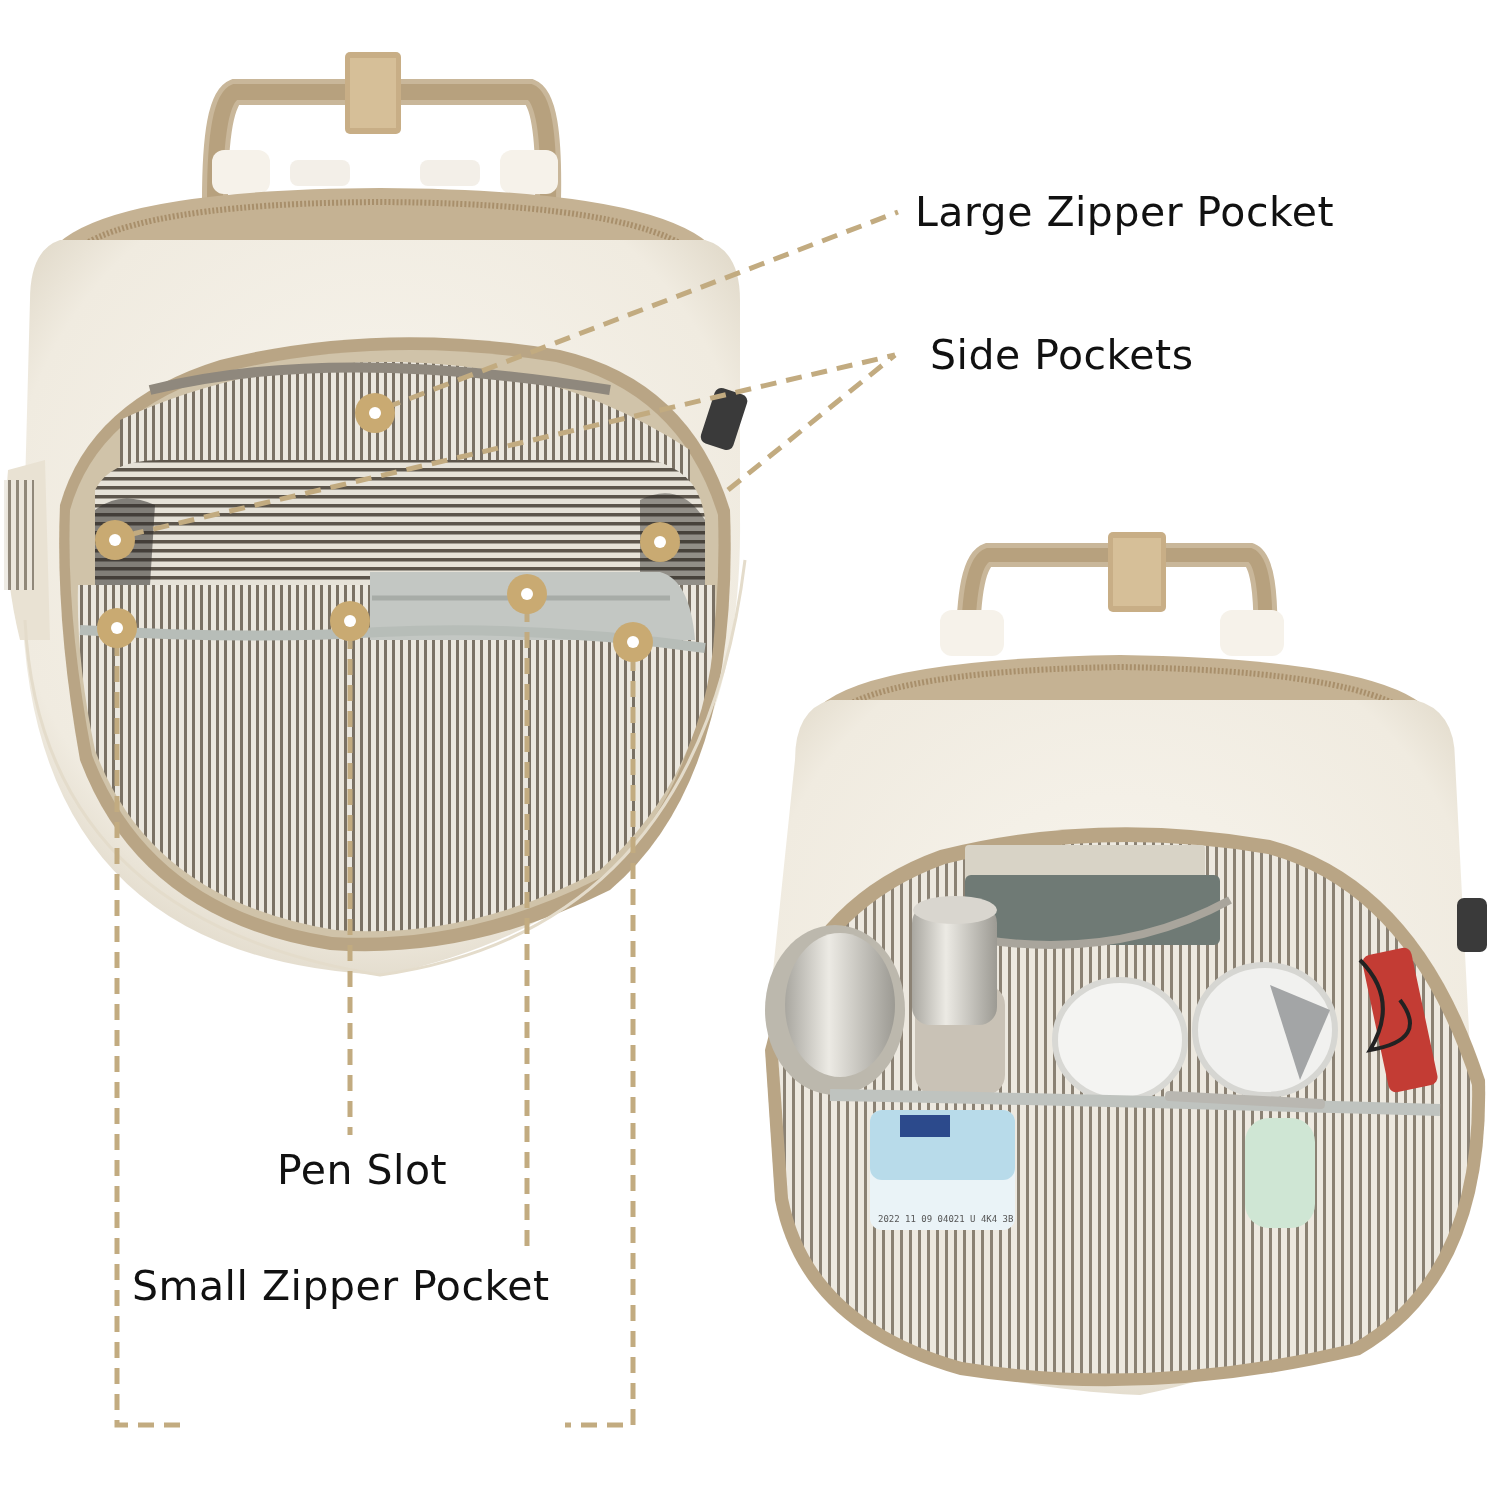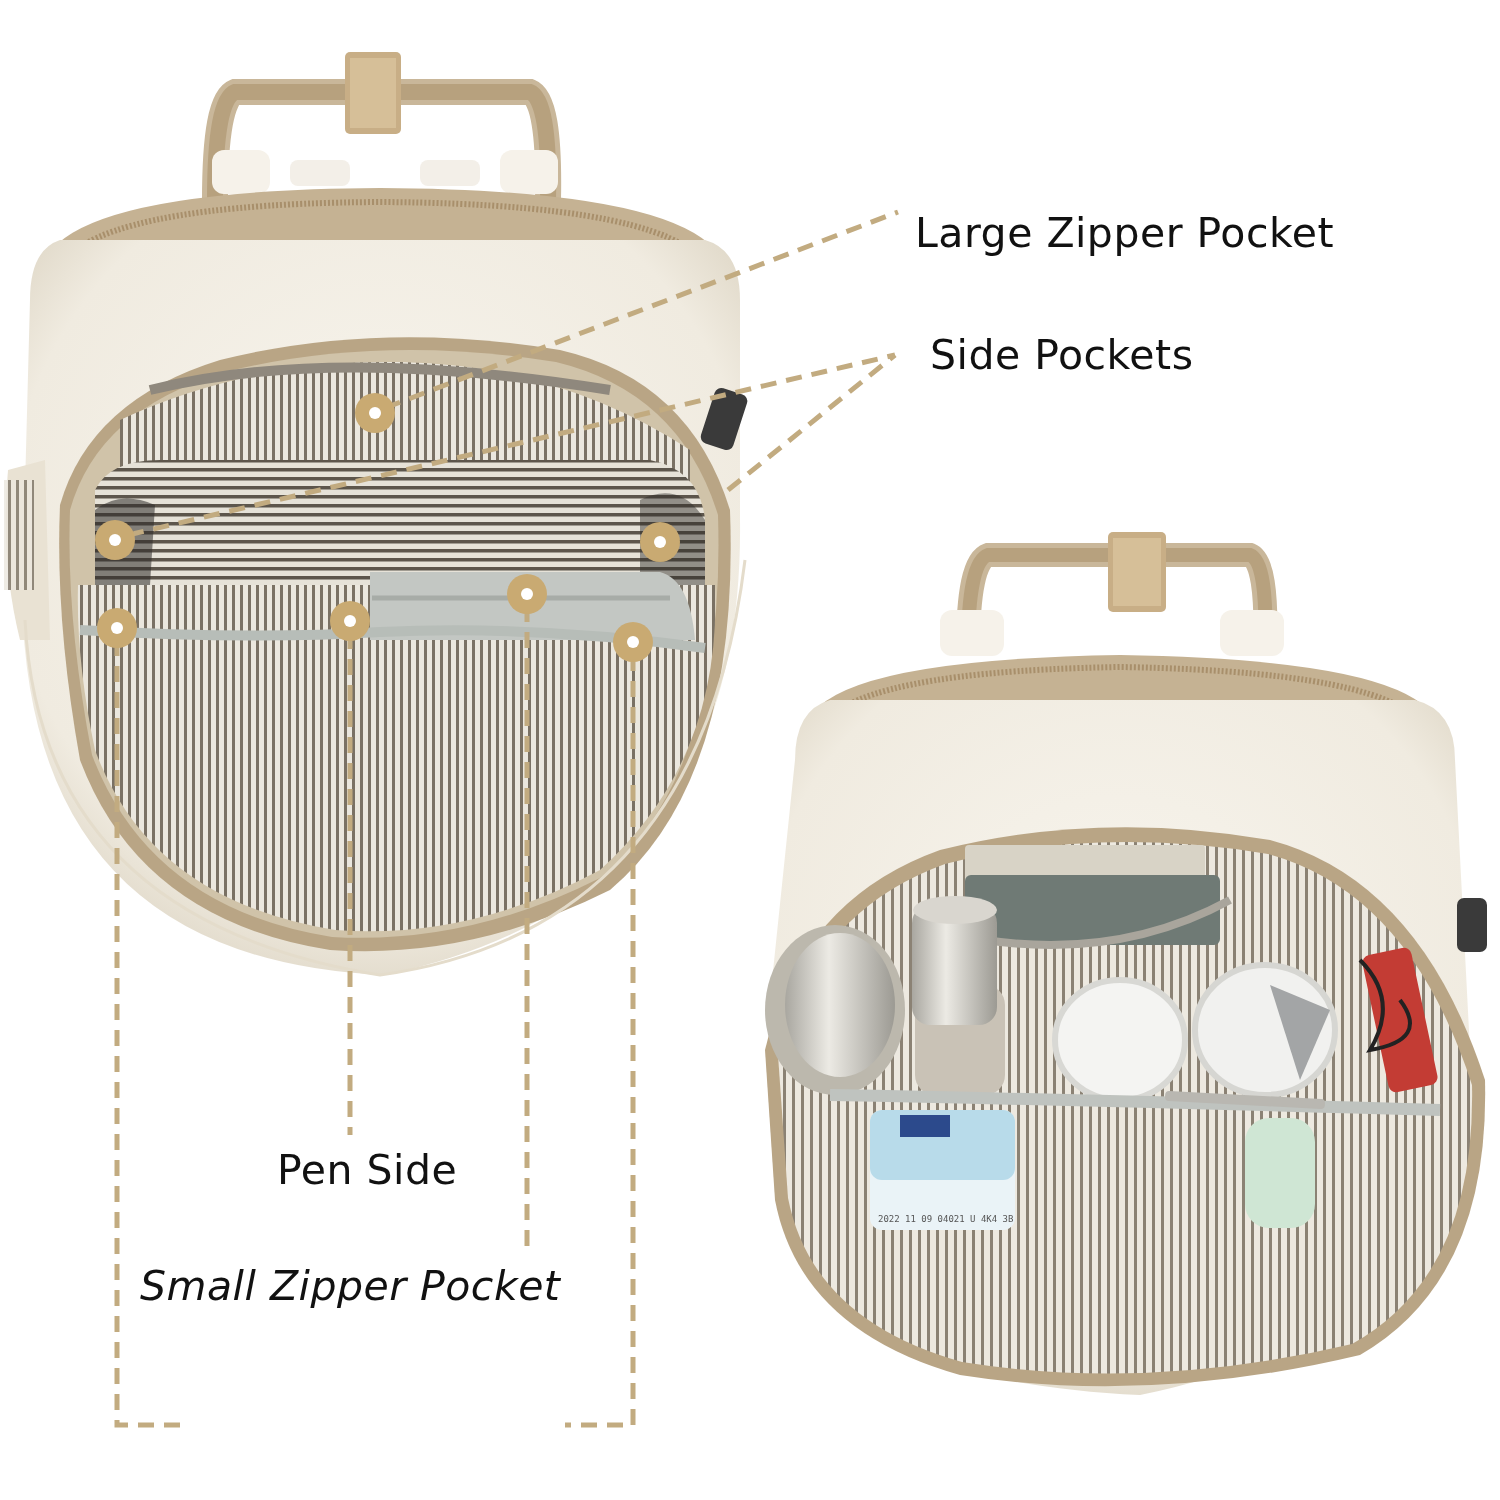--- a/index.html
+++ b/index.html
@@ -161,17 +161,17 @@
           <circle cx="527" cy="594" r="20" fill="#c9aa72"></circle>
           <circle cx="527" cy="594" r="6" fill="#fff"></circle>
         </g>
     <g>
           <circle cx="633" cy="642" r="20" fill="#c9aa72"></circle>
           <circle cx="633" cy="642" r="6" fill="#fff"></circle>
         </g>
   </g>
 </svg>
 
-<div class="label" style="left:915px;top:192px;margin-top:21px;">Large Zipper Pocket</div>
+<div class="label" style="left:915px;top:192px;">Large Zipper Pocket</div>
 <div class="label" style="left:915px;top:335px;margin-left:15px;">Side Pockets</div>
-<div class="label" style="left:277px;top:1150px;">Pen Side</div>
-<div class="label" style="left:140px;top:1266px;font-style:italic;">Small Zipper Pocket</div>
+<div class="label" style="left:277px;top:1150px;">Pen Slot</div>
+<div class="label" style="left:132px;top:1266px;">Small Zipper Pocket</div>
 </div>
 
 </body></html>

